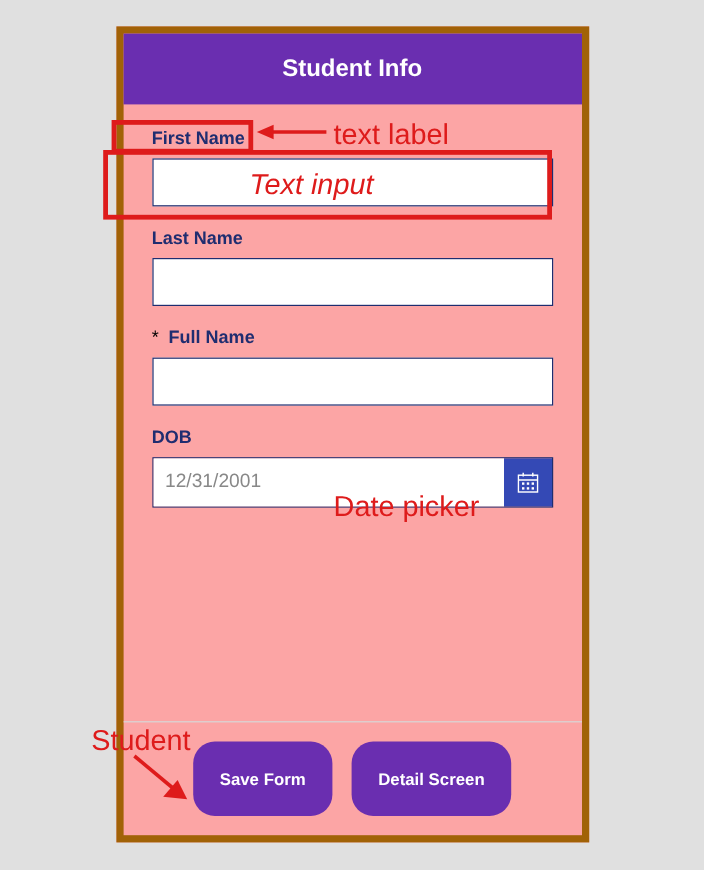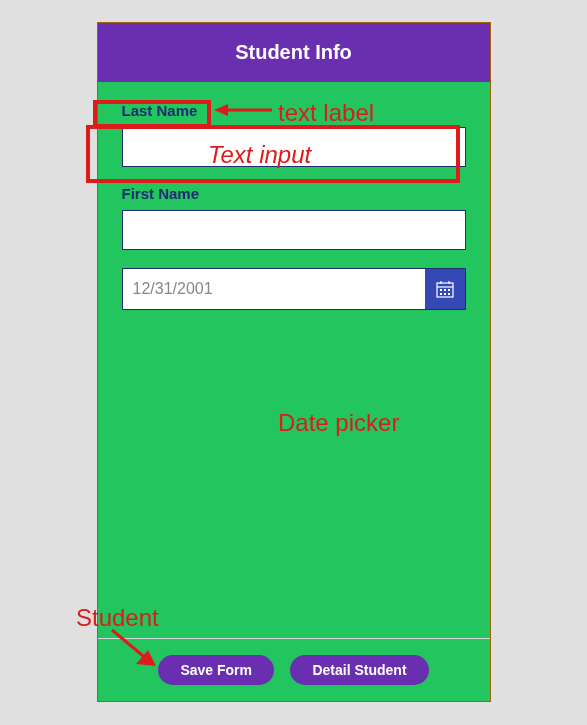--- a/index.html
+++ b/index.html
@@ -5,24 +5,24 @@
     * { box-sizing: border-box; margin: 0; padding: 0; }
     body {
       background: #e0e0e0;
       font-family: 'Segoe UI', Arial, sans-serif;
       width: 587px;
       height: 725px;
       padding: 22px 0 0 0;
       position: relative;
     }
     .card {
-      background: #22c55e;
+      background: #fca5a5;
       width: 394px;
       margin: 0 auto;
-      border: 1px solid #a16207;
+      border: 6px solid #a16207;
       min-height: 680px;
       position: relative;
     }
     .card-header {
       background: #6a2eb0;
       color: #fff;
       font-weight: 700;
       font-size: 20px;
       text-align: center;
       padding: 18px 0;
@@ -88,21 +88,21 @@
       text-align: center;
     }
     .pill-btn {
       display: inline-block;
       background: #6a2eb0;
       color: #fff;
       font-weight: 700;
       font-size: 14px;
       border: none;
       border-radius: 18px;
-      padding: 7px 22px;
+      padding: 23px 22px;
       margin: 0 6px;
       cursor: pointer;
       text-align: right;
     }
     
     .anno {
       position: absolute;
       color: #de1b1b;
       font-family: Arial, sans-serif;
       font-size: 24px;
@@ -118,31 +118,36 @@
 <body>
 
 <div class="card">
   <div class="card-header">
     <span>Student Info</span>
   </div>
 
   <div class="card-body">
 
     <div class="field">
+      <label class="field-label">First Name</label>
+      <input class="text-input" type="text" value="" style="">
+    </div>
+
+    <div class="field">
       <label class="field-label">Last Name</label>
       <input class="text-input" type="text" value="" style="">
     </div>
 
     <div class="field">
-      <label class="field-label">First Name</label>
+      <label class="field-label"><span class="req-star">*</span> <span>Full Name</span></label>
       <input class="text-input" type="text" value="" style="">
     </div>
 
-
     <div class="field">
+      <label class="field-label">DOB</label>
       <div class="date-row">
         <input class="date-input" type="text" value="12/31/2001" style="">
         <div class="date-btn">
           <svg width="18" height="18" viewBox="0 0 18 18">
             <rect x="1" y="3" width="16" height="14" fill="none" stroke="#fff" stroke-width="1.2"></rect>
             <line x1="1" y1="7" x2="17" y2="7" stroke="#fff" stroke-width="1.2"></line>
             <line x1="5" y1="1" x2="5" y2="4" stroke="#fff" stroke-width="1.2"></line>
             <line x1="13" y1="1" x2="13" y2="4" stroke="#fff" stroke-width="1.2"></line>
             <rect x="4" y="9" width="2" height="2" fill="#fff"></rect>
             <rect x="8" y="9" width="2" height="2" fill="#fff"></rect>
@@ -153,21 +158,21 @@
           </svg>
         </div>
       </div>
     </div>
 
 
   </div>
 
   <div class="button-bar">
     <button class="pill-btn">Save Form</button>
-    <button class="pill-btn">Detail Student</button>
+    <button class="pill-btn">Detail Screen</button>
   </div>
 </div>
 
 <div class="anno-box" style="left:93px; top:100px; width:118px; height:28px;"></div>
 <div class="anno-box" style="left:86px; top:125px; width:374px; height:58px;"></div>
 
 <svg style="position:absolute; left:212px; top:98px; pointer-events:none;" width="62" height="24">
   <line x1="60" y1="12" x2="14" y2="12" stroke="#de1b1b" stroke-width="3"></line>
   <polygon points="2,12 16,6 16,18" fill="#de1b1b"></polygon>
 </svg>

